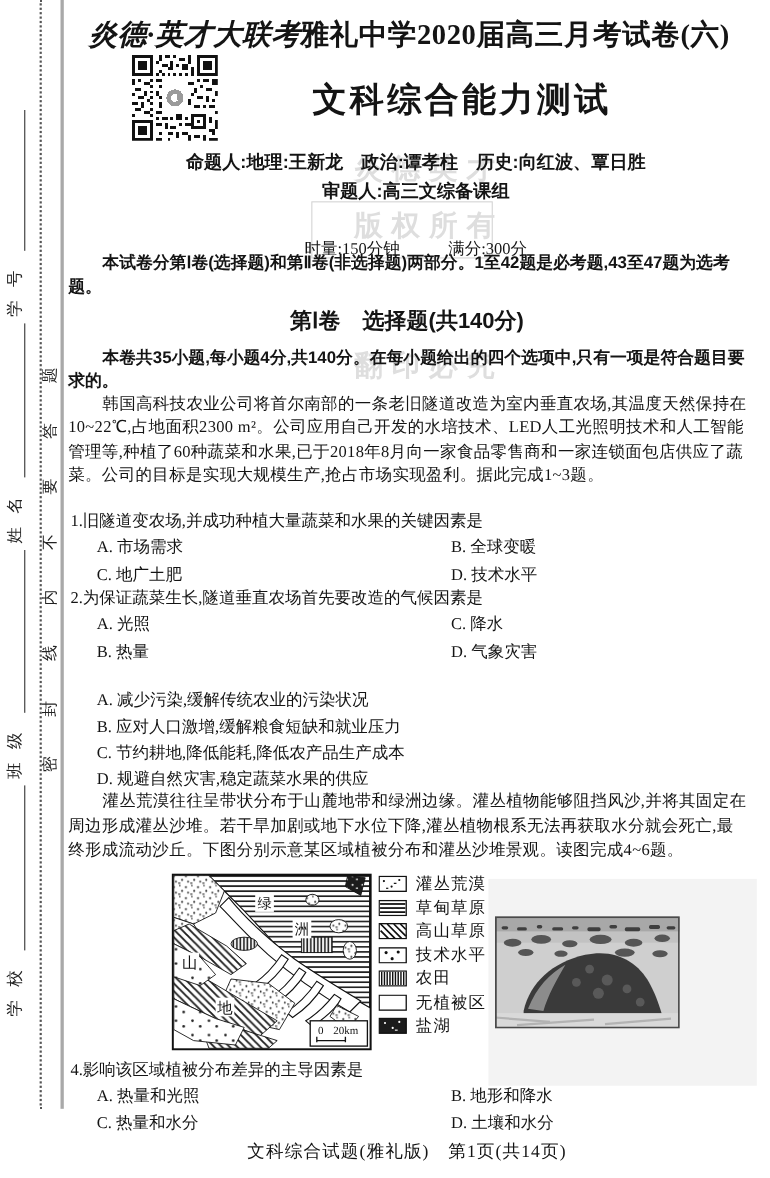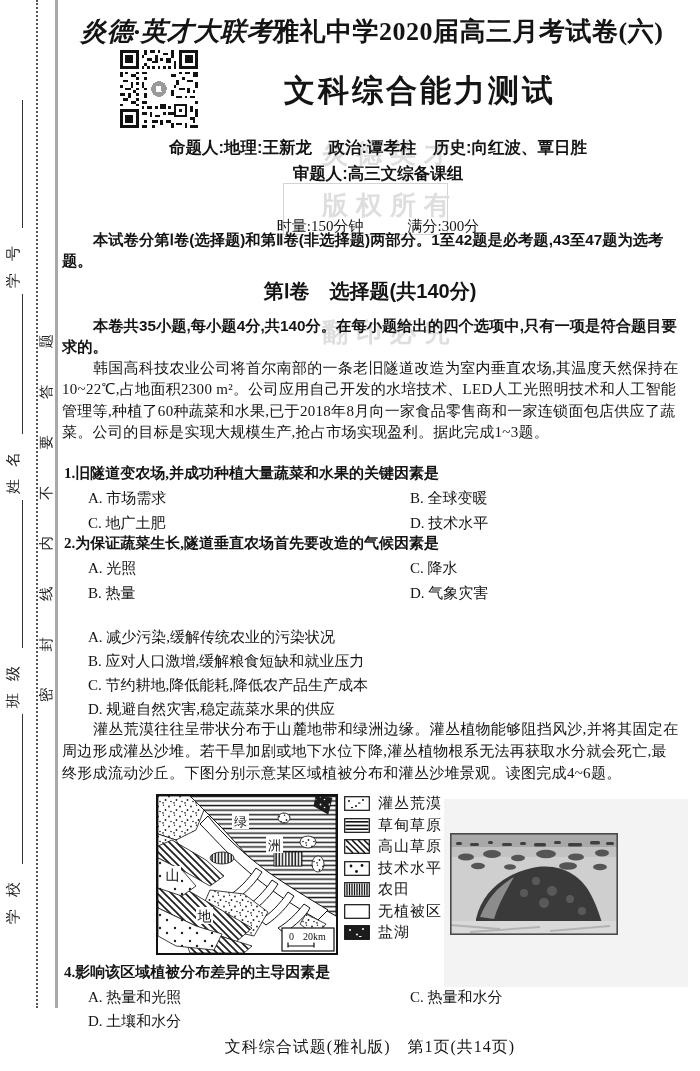--- a/index.html
+++ b/index.html
@@ -29,21 +29,21 @@
   .hline{left:60px;width:636px;z-index:1;}
   .setters{top:137px;font-size:16.5px;}
   .reviewers{top:163px;font-size:16.5px;}
   .timeline{top:192px;font-size:15px;z-index:1;margin-top:25px;}
   .timeline .gap{display:inline-block;width:44px;}
   
   .para{left:62px;width:618px;font-size:15px;line-height:21.4px;letter-spacing:0.3px;text-indent:31px;z-index:1;}
   .bpara{left:62px;width:618px;font-size:15.3px;line-height:21px;text-indent:31px;z-index:1;
          font-family:"Liberation Sans",sans-serif;font-weight:700;}
   .heading{top:278px;left:60px;width:620px;font-size:20px;z-index:1;}
-  .stem{left:64px;width:616px;font-size:15px;z-index:1;font-weight:bold;}
+  .stem{left:64px;width:616px;font-size:15px;z-index:1;}
   .opts2{left:88px;width:570px;display:grid;grid-template-columns:322px 1fr;line-height:25px;
          font-size:15px;z-index:1;}
   .opts1{left:88px;width:590px;font-size:15px;line-height:24px;z-index:1;}
   
   .legend{left:344px;top:796px;display:flex;flex-direction:column;gap:6.5px;z-index:1;}
   .lg-row{display:flex;align-items:center;gap:8px;height:15px;}
   .lg-row span{font-size:15px;letter-spacing:1px;}
   .backdrop{left:444px;top:799px;width:244px;height:188px;background:#f3f3f3;z-index:0;}
   
   .footer{top:1037px;left:60px;width:620px;font-size:16px;letter-spacing:1px;z-index:1;}
@@ -307,19 +307,20 @@
         <circle cx="132" cy="78" r="4"></circle>
     </g>
     <rect y="88" width="168" height="14" fill="#d9d9d9"></rect>
     <path d="M0,92 L50,96 M20,99 L90,94 M100,98 L160,93" stroke="#b3b3b3" stroke-width="2" fill="none"></path>
     <rect x="0.8" y="0.8" width="166.4" height="100.4" fill="none" stroke="#4a4a4a" stroke-width="1.6"></rect>
   </svg>
 
   <div class="abs stem" style="top:963px;">4.影响该区域植被分布差异的主导因素是</div>
   <div class="abs opts2" style="top:985px;line-height:24px;">
     <span>A. 热量和光照</span>
+    <span>B. 地形和降水</span>
     <span>C. 热量和水分</span>
     <span>D. 土壤和水分</span>
   </div>
 
   <div class="abs footer c">文科综合试题(雅礼版)　第1页(共14页)</div>
 
 </div>
 
 </body></html>

